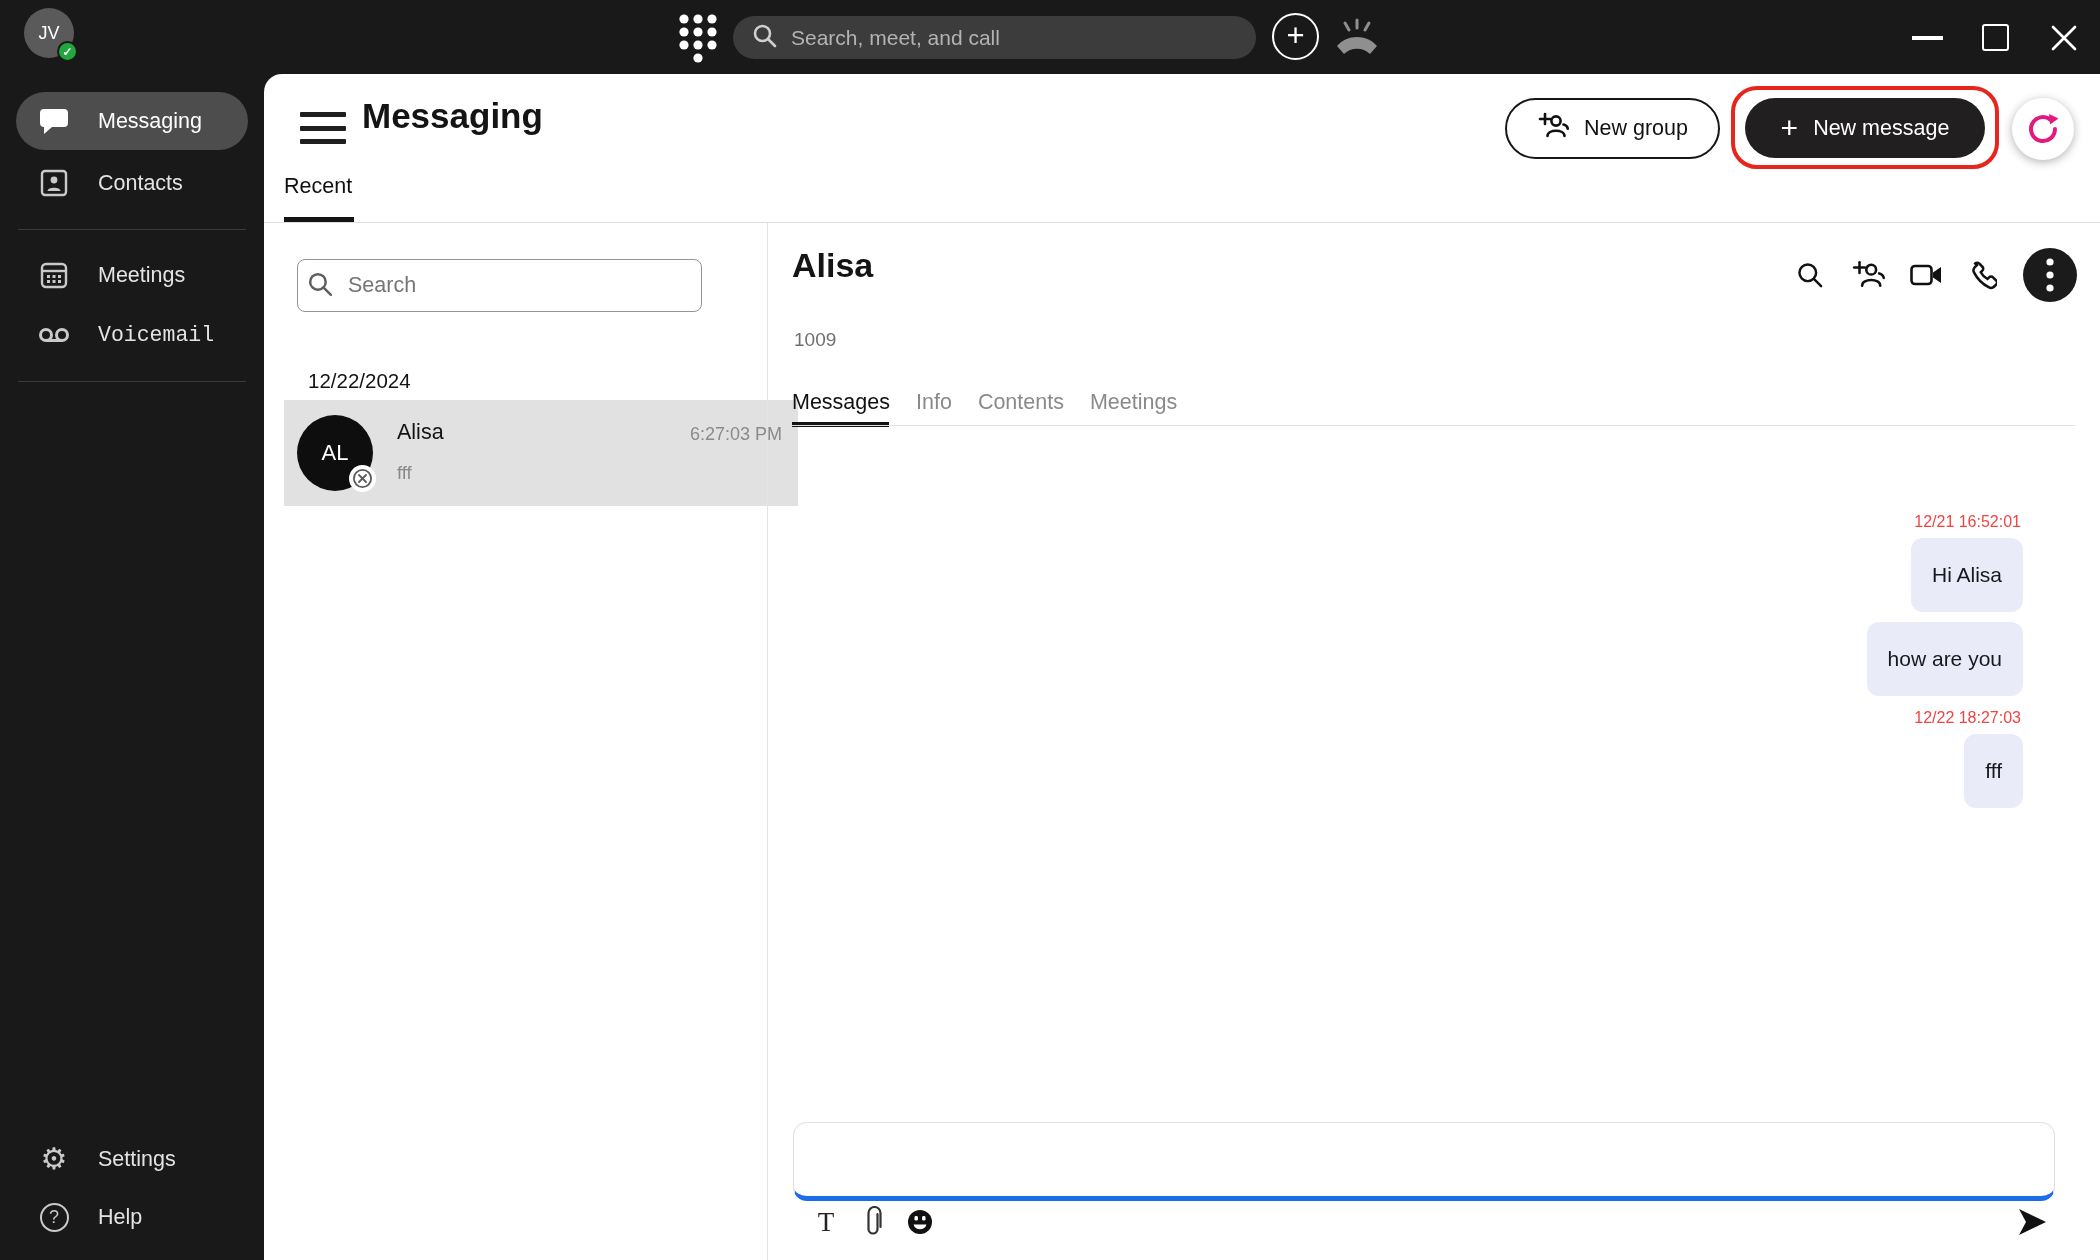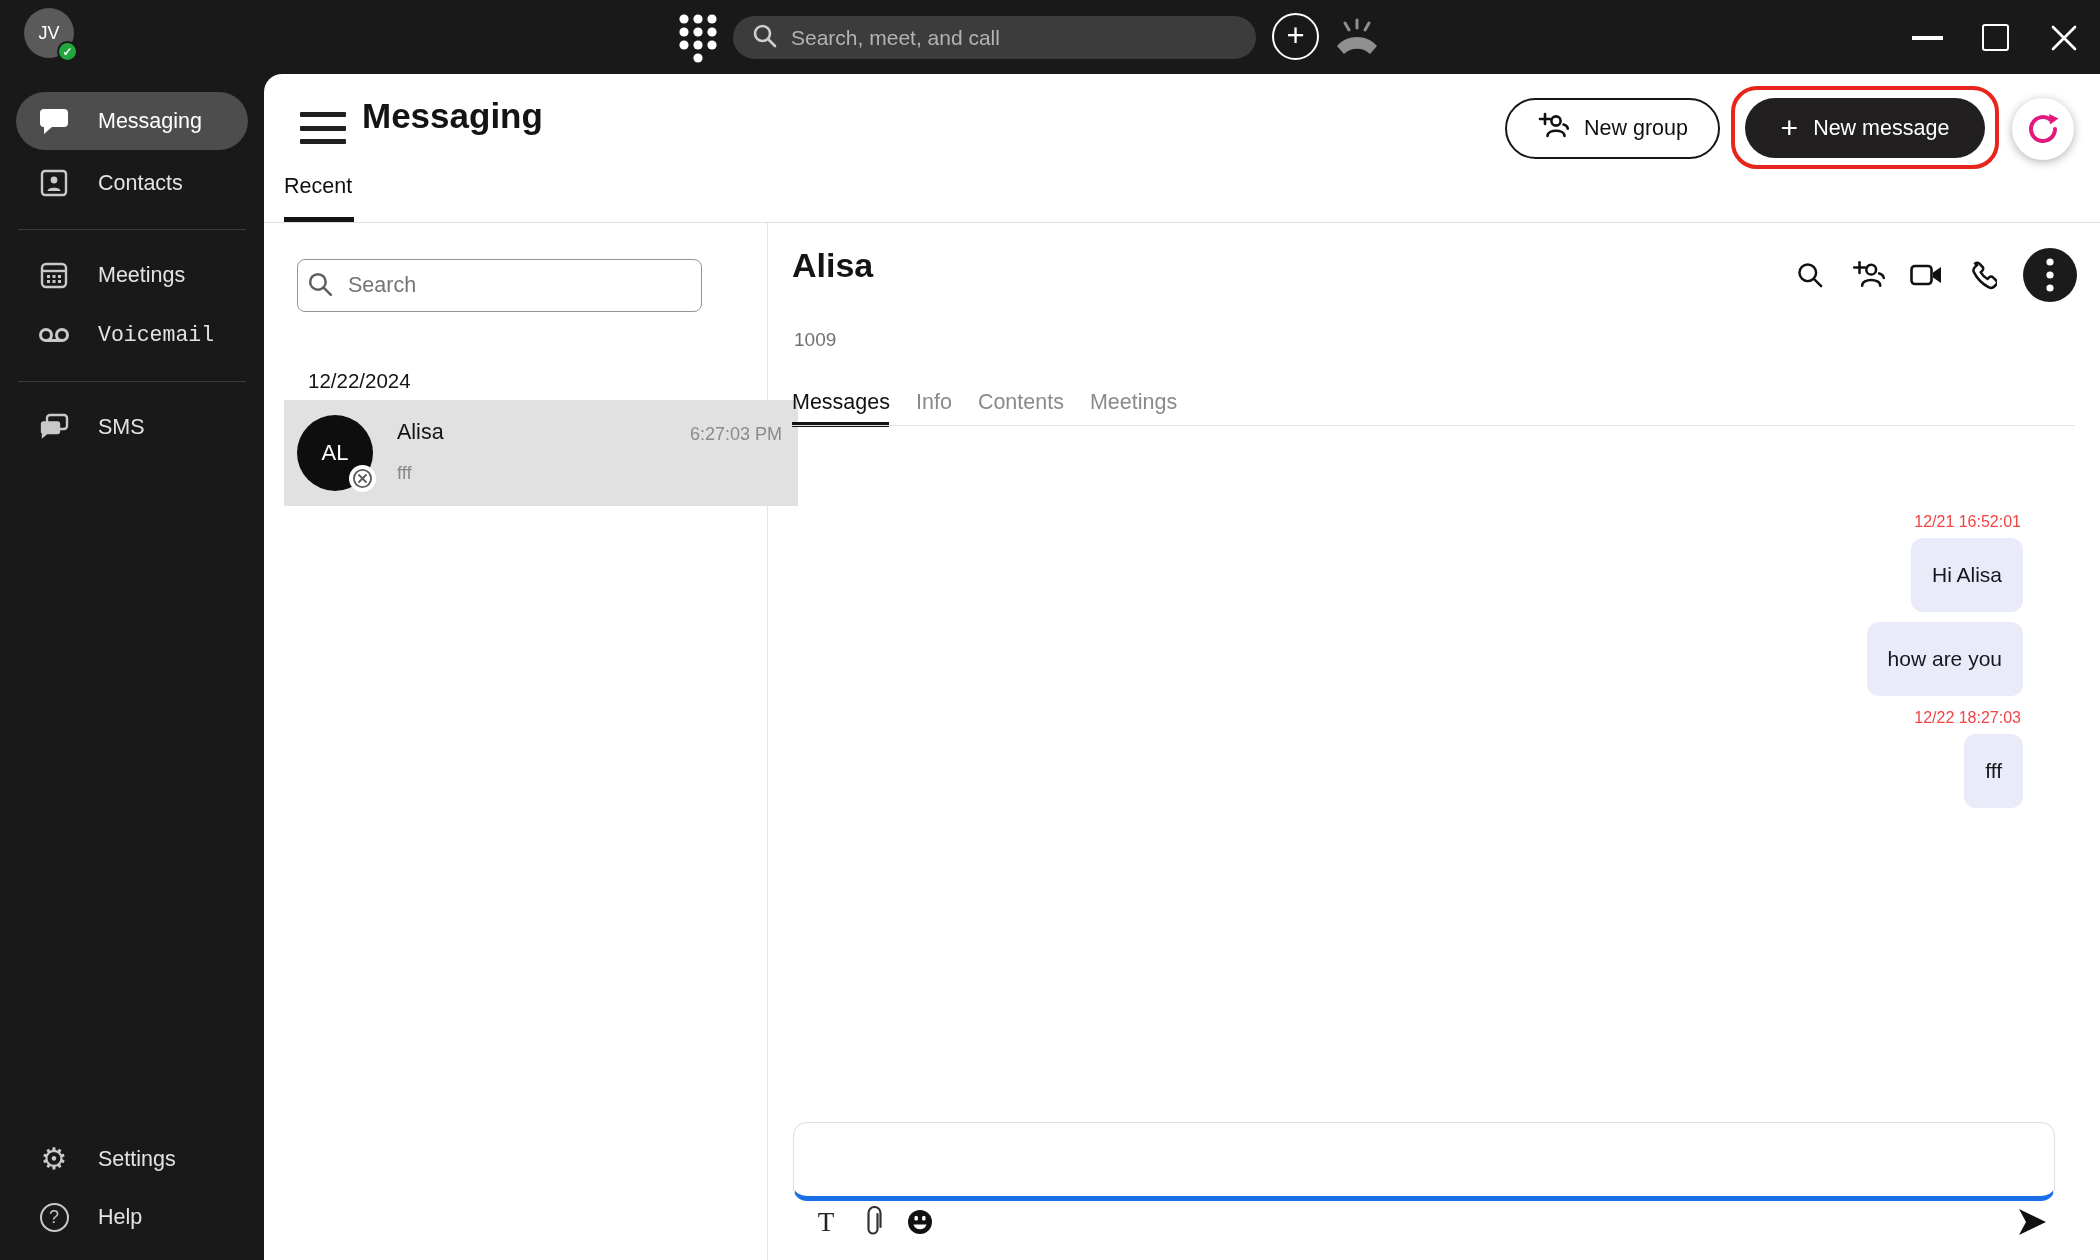--- a/index.html
+++ b/index.html
@@ -218,29 +218,20 @@
           <circle cx="8" cy="11" r="5.5"></circle>
             <circle cx="24" cy="11" r="5.5"></circle>
           <line x1="8" y1="16.5" x2="24" y2="16.5"></line>
         </svg>
       </span>
       <span>Voicemail</span>
     </div>
 
     <div class="side-divider"></div>
 
-    <div class="side-item mt17">
-      <span class="sicon">
-        <svg width="30" height="28" viewBox="0 0 30 28" fill="none" stroke="#c9c9c9" stroke-width="2.4">
-          <rect x="8" y="2" width="20" height="14" rx="3"></rect>
-          <path d="M2 9 h18 a3 3 0 0 1 3 3 v8 a3 3 0 0 1 -3 3 H9 l-6 5 v-5 H5 a3 3 0 0 1 -3 -3 v-8 a3 3 0 0 1 3 -3 z" fill="#c9c9c9" stroke="none" transform="translate(0,0) scale(0.92)"></path>
-        </svg>
-      </span>
-      <span>SMS</span>
-    </div>
 
 
     <div class="side-footer">
       <div class="side-item">
         <span class="sicon gear-glyph">⚙</span>
         <span>Settings</span>
       </div>
       <div class="side-item">
         <span class="sicon">
             <span class="help-circle">?</span>

